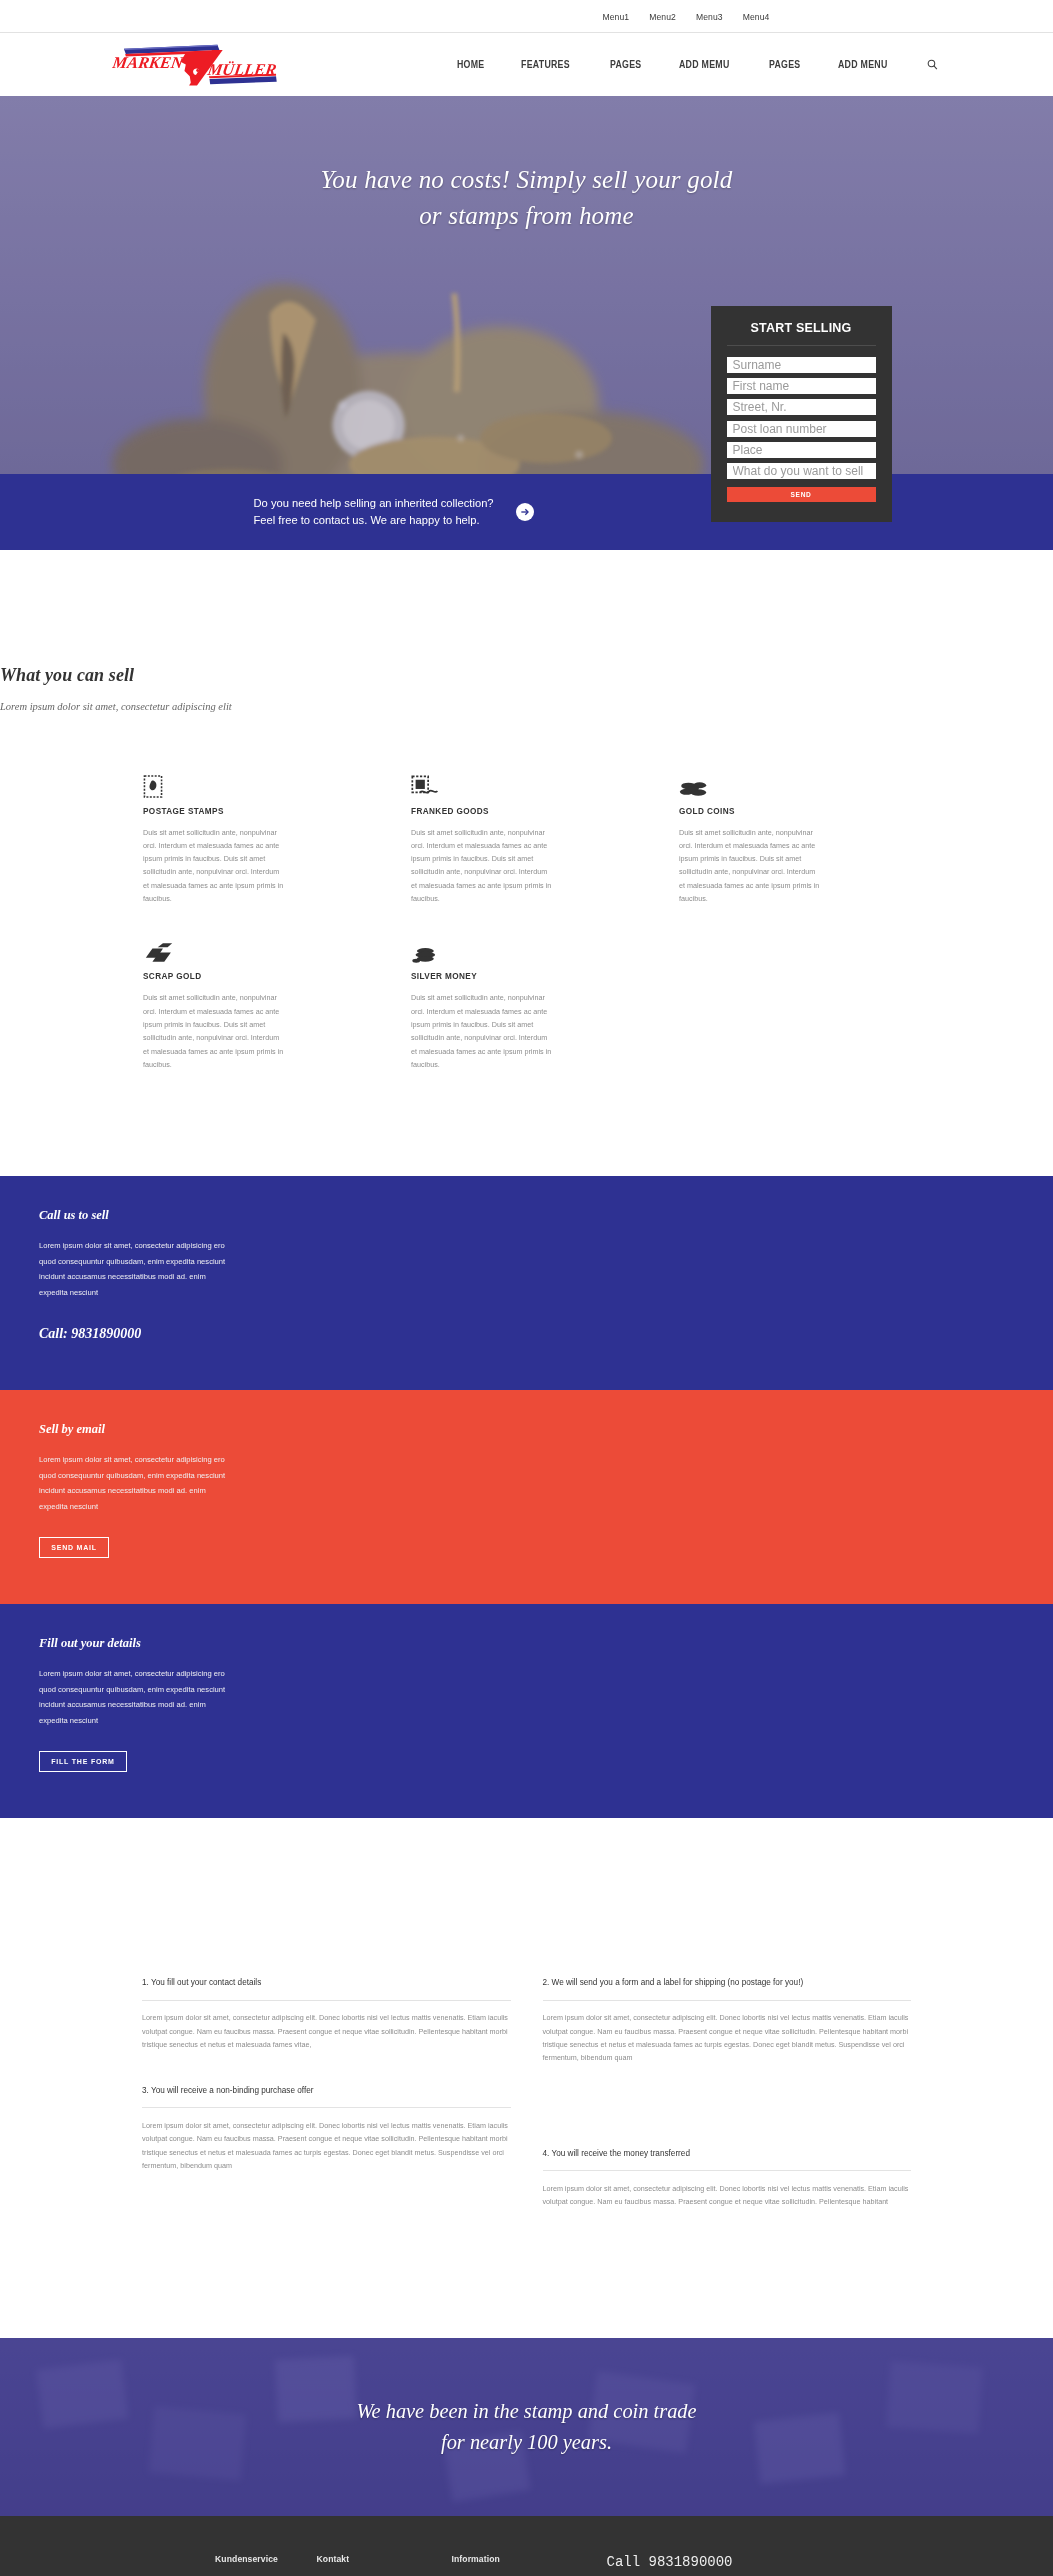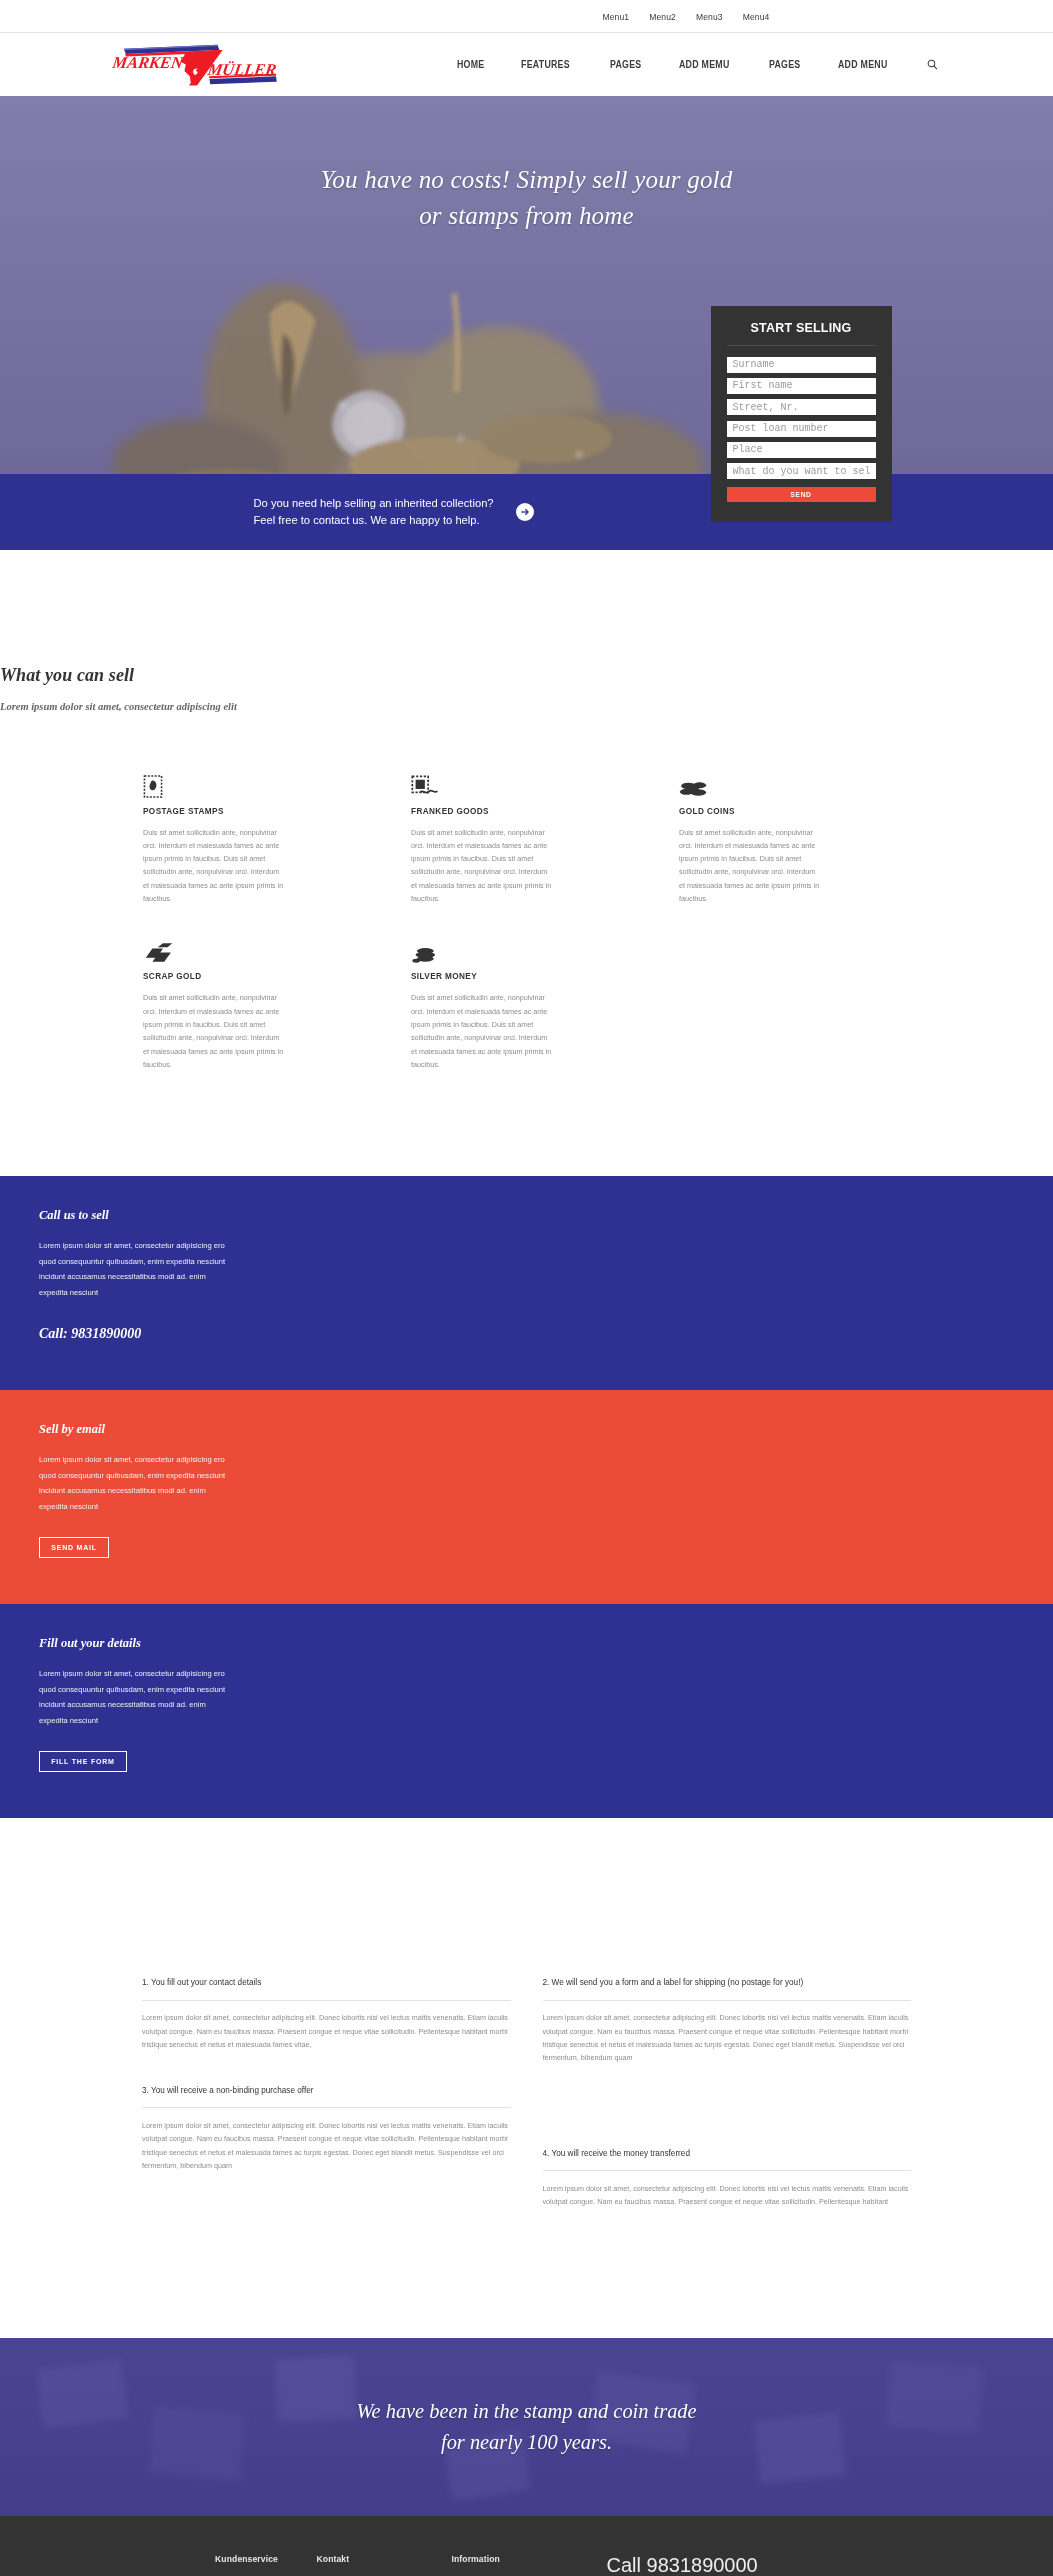--- a/index.html
+++ b/index.html
@@ -79,38 +79,38 @@
     background:#333333; padding:14.5px 16px 20px; z-index:6;
   }
   .form-card h3 {
     color:#fff; text-align:center; font-size:12.5px; font-weight:700;
     letter-spacing:0.2px; padding-bottom:10px; margin-bottom:11.2px;
     border-bottom:0.7px solid #4d4d4d;
   }
   .form-card input[type=text] {
     display:block; width:100%; height:16px; margin-bottom:5.3px;
     border:none; background:#fff; padding:0 6px;
-    font-family:Liberation Mono, monospace; font-size:10px; color:#555;
+    font-family:Liberation Sans, sans-serif; font-size:12px; color:#555;
   }
   .form-card input::placeholder { color:#9a9a9a; }
   .form-card .send {
     width:100%; height:14.5px; border:none; background:#ec4b38; color:#fff;
     font-size:6.6px; font-weight:700; letter-spacing:0.7px; cursor:pointer;
     font-family:"Liberation Sans",sans-serif; margin-top:2.6px;
   }
 
   
   .sec-head { }
   .sec-head h2 {
     font-family:"Liberation Serif",serif; font-style:italic; font-weight:700;
     font-size:18px; color:#333; letter-spacing:0.1px;
   }
   .sec-head p {
     font-family:"Liberation Serif",serif; font-style:italic;
-    font-size:10.5px; color:#666; margin-top:14.5px;font-weight:bold;
+    font-size:10.5px; color:#666; margin-top:14.5px;
   }
 
   
   .sell { padding:115px 0 0; background:#fff; }
   .sell-grid {
     display:grid; grid-template-columns:repeat(3,1fr);
     column-gap:36px; row-gap:34px; margin-top:53px;
     padding:0 142px 0 143px;
   }
   .sell-grid.row2 { margin-top:25px; padding-bottom:105px; }
@@ -189,21 +189,21 @@
   .fcol.c4 { flex:1; }
   .fcol h4 {
     font-size:8.6px; font-weight:700; color:#e8e8e8; letter-spacing:0.1px;
     margin-bottom:14.5px;
   }
   .fcol ul { list-style:none; }
   .fcol li { margin-bottom:10px; display:flex; align-items:center; gap:6px; }
   .fcol li a { font-size:7.2px; color:#b3b3b3; text-decoration:none; }
   .fcol li .chev { color:#9a9a9a; font-size:6px; }
   .f-call {
-    font-family:Liberation Sans, sans-serif; font-size:20px; color:#eee;
+    font-family:Liberation Mono, monospace; font-size:14px; color:#eee;
     margin-bottom:10px;
   }
   .f-email {
     font-size:7.2px; font-weight:700; color:#dcdcdc; letter-spacing:0.7px;
     margin-bottom:17px;
   }
   .fb-row { display:flex; align-items:center; gap:8.6px; }
   .fb-icon {
     width:25px; height:25px; background:#3b5998; color:#fff;
     display:flex; align-items:center; justify-content:center;

